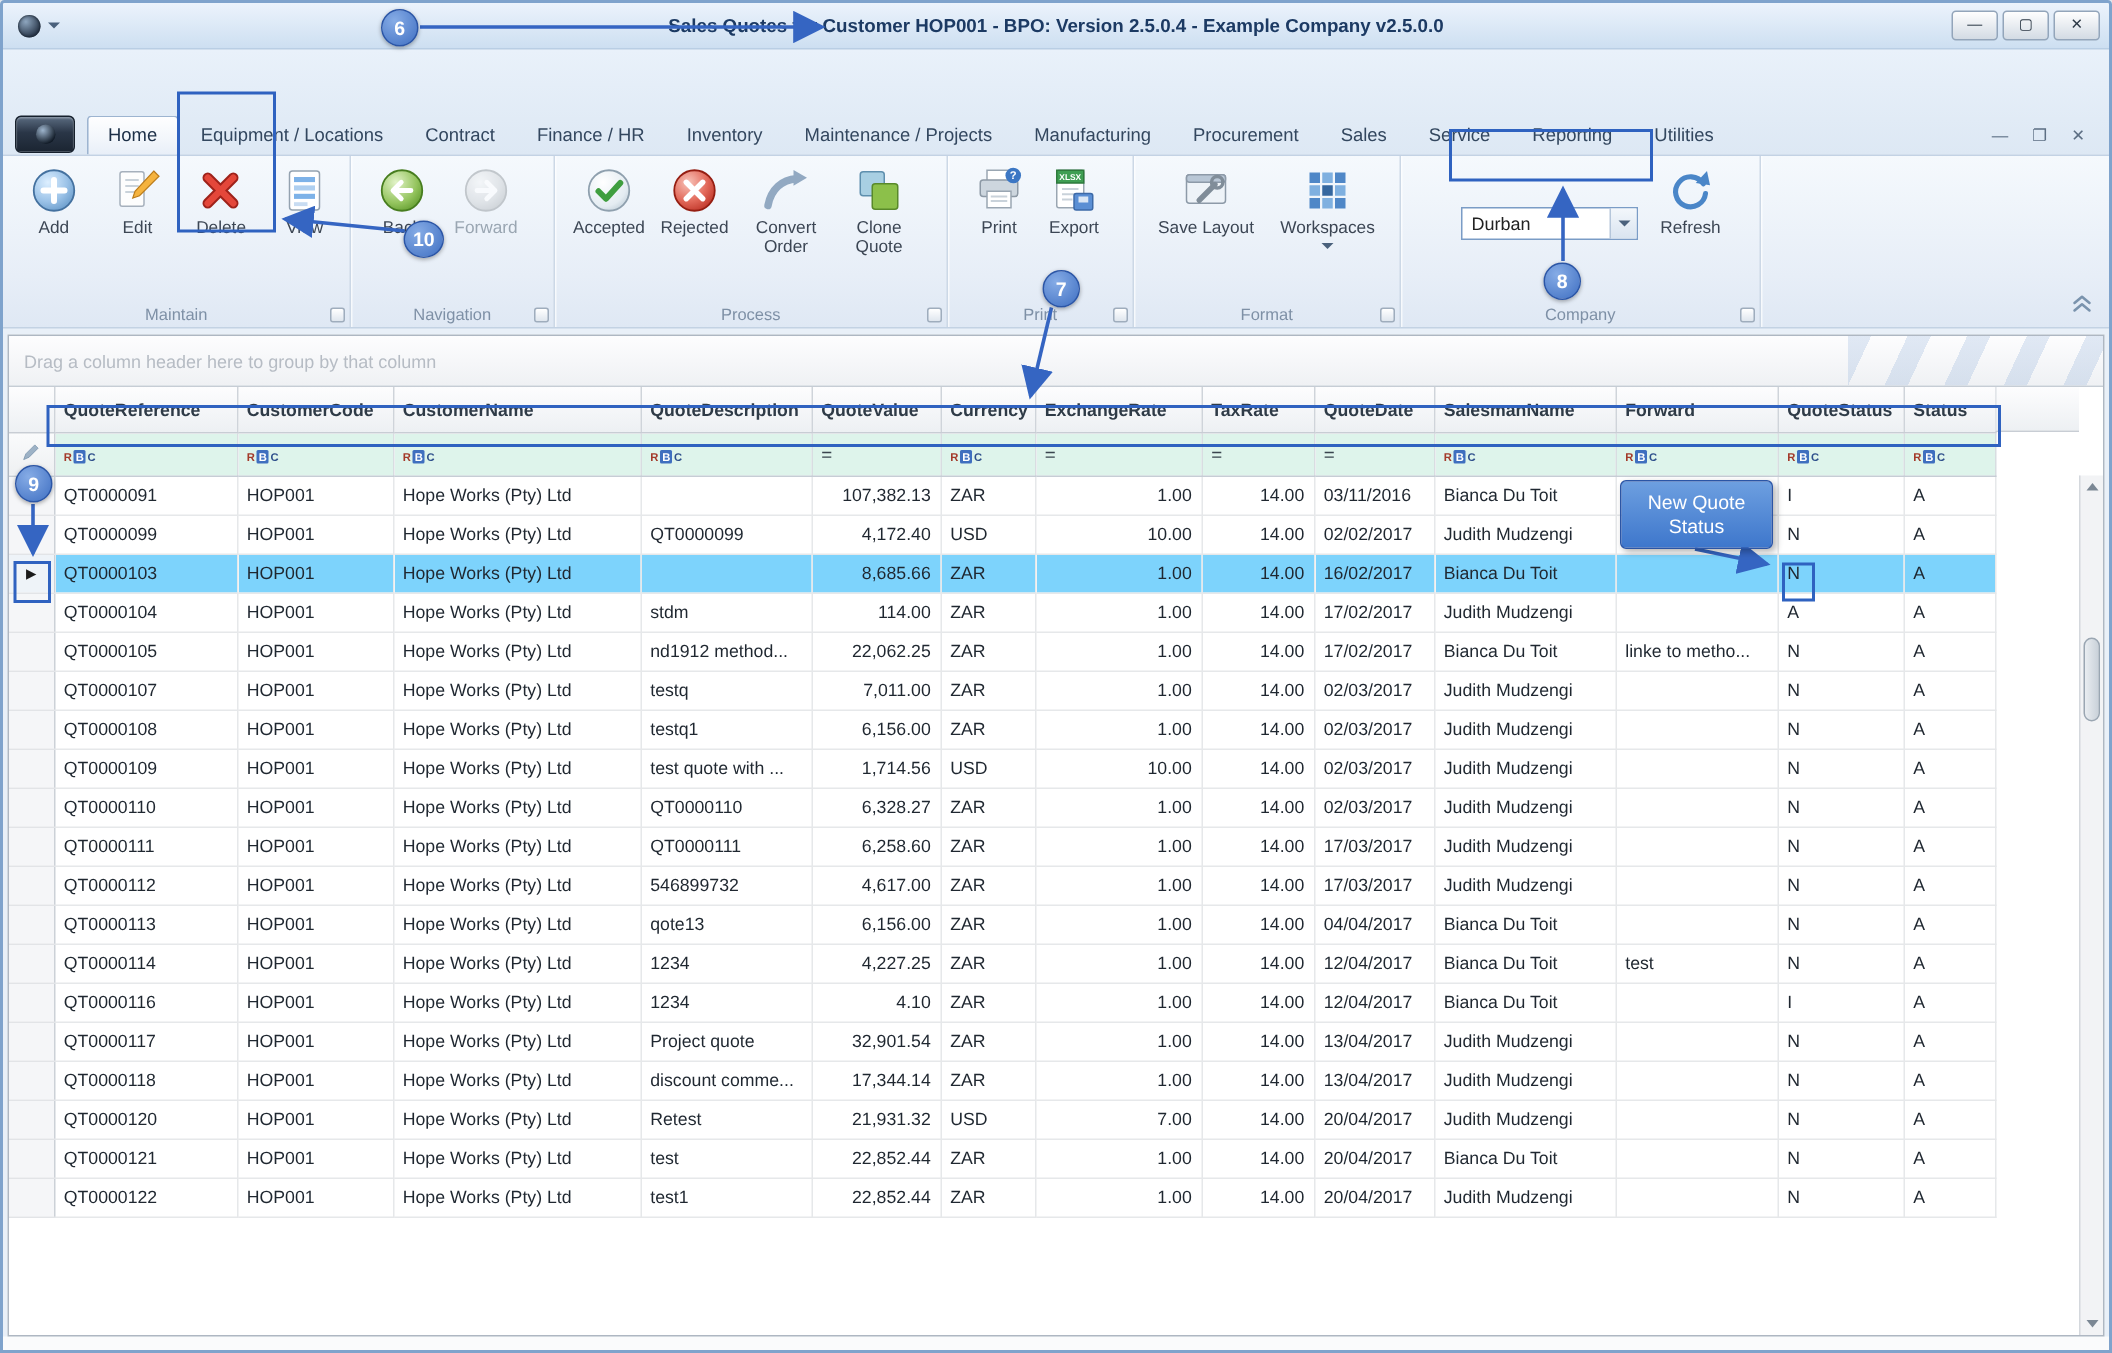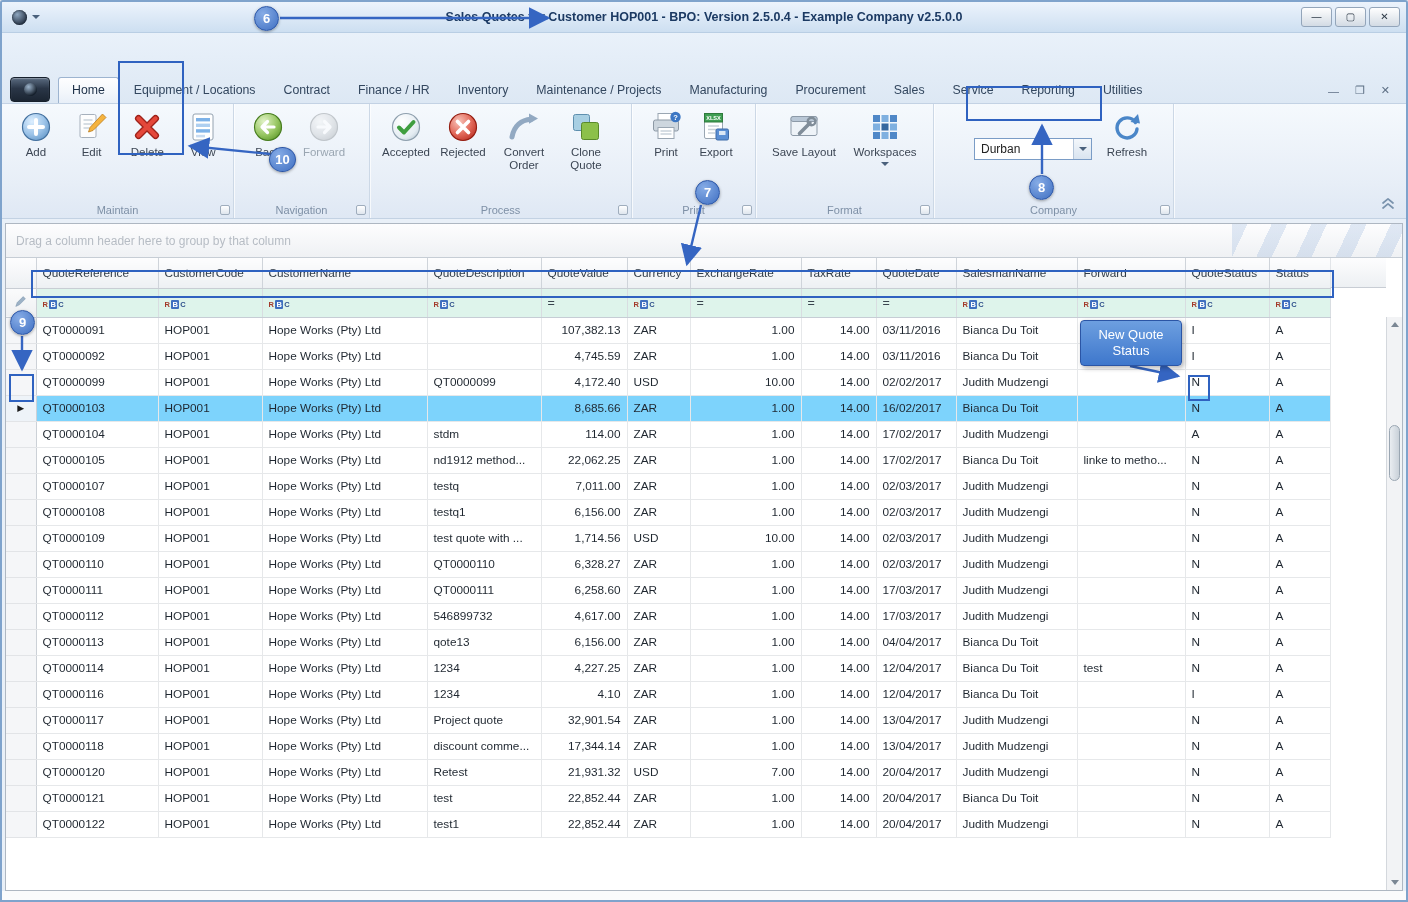--- a/index.html
+++ b/index.html
@@ -40,21 +40,21 @@
   .combo-btn{width:17px;height:100%;display:flex;align-items:center;justify-content:center;background:linear-gradient(#f3f7fb,#d9e4f0);border-left:1px solid #b5c6da;}
   .ws-caret{margin-top:1px;}
   .ribbon-collapse{position:absolute;right:10px;bottom:4px;}
 
   
   .grid-wrap{flex:0 0 668px;margin:4px 3px 0;background:#fff;border:1px solid #aeb7c2;position:relative;box-sizing:border-box;overflow:hidden;}
   .group-panel{height:34px;box-sizing:border-box;border-bottom:1px solid #c6cdd5;background:linear-gradient(#fdfdfe,#eff1f4);color:#b6bcc4;font-size:12px;display:flex;align-items:center;padding-left:10px;position:relative;overflow:hidden;}
   .group-panel::after{content:"";position:absolute;right:0;top:0;bottom:0;width:170px;background:repeating-linear-gradient(115deg,rgba(122,160,210,.22) 0 14px,rgba(255,255,255,0) 14px 36px);}
   .hdr-filler{position:absolute;left:1324px;top:34px;right:16px;height:30px;box-sizing:border-box;background:linear-gradient(#fdfdfe,#edf0f3);border-bottom:1px solid #c8cdd4;border-left:1px solid #e2e5e9;}
   table{border-collapse:collapse;table-layout:fixed;width:1324px;font-size:11.8px;}
-  th{height:30px;box-sizing:border-box;padding:2px 6px;font-weight:normal;text-align:left;color:#2f3b47;background:linear-gradient(#fdfdfe,#edf0f3);border-right:1px solid #cfd4da;border-bottom:1px solid #c8cdd4;white-space:nowrap;overflow:hidden;}
+  th{height:30px;box-sizing:border-box;padding:2px 6px;font-weight:bold;text-align:left;color:#2f3b47;background:linear-gradient(#fdfdfe,#edf0f3);border-right:1px solid #cfd4da;border-bottom:1px solid #c8cdd4;white-space:nowrap;overflow:hidden;}
   th.ind{padding:0;}
   tr.filter td{height:29px;box-sizing:border-box;background:#def4eb;border-right:1px solid #d8dde1;border-bottom:1px solid #c6cdd5;padding:2px 6px;white-space:nowrap;overflow:hidden;}
   tr.filter td.ind{background:linear-gradient(#fafbfc,#eef0f2);text-align:center;padding:2px 0;border-right:1px solid #ccd1d7;}
   tr.filter td.f-eq{font-size:12.5px;color:#3a454f;}
   .f-abc{font-size:7.5px;font-weight:bold;letter-spacing:0;}
   .f-abc .r{color:#a33a2a;}
   .f-abc .b{background:#3f6fbf;color:#fff;padding:0 1.5px;border-radius:1px;margin:0 1px;}
   .f-abc .c{color:#2e4f8b;}
   tbody td{height:26px;box-sizing:border-box;padding:2px 6px;border-right:1px solid #e6e8ea;border-bottom:1px solid #e6e8ea;color:#1f2730;white-space:nowrap;overflow:hidden;}
   tbody td.ind{background:#f5f6f8;border-right:1px solid #ccd1d7;border-bottom:1px solid #e2e4e7;text-align:center;font-size:9px;color:#1a1a1a;padding:2px 0;}
@@ -447,36 +447,20 @@
           </tr>
         </thead>
         <tbody>
           <tr>
             <td class="ind"></td>
             <td>QT0000091</td>
             <td>HOP001</td>
             <td>Hope Works (Pty) Ltd</td>
             <td></td>
             <td class="num">107,382.13</td>
-            <td>ZAR</td>
-            <td class="num">1.00</td>
-            <td class="num">14.00</td>
-            <td>03/11/2016</td>
-            <td>Bianca Du Toit</td>
-            <td></td>
-            <td>I</td>
-            <td>A</td>
-          </tr>
-          <tr>
-            <td class="ind"></td>
-            <td>QT0000092</td>
-            <td>HOP001</td>
-            <td>Hope Works (Pty) Ltd</td>
-            <td></td>
-            <td class="num">4,745.59</td>
             <td>ZAR</td>
             <td class="num">1.00</td>
             <td class="num">14.00</td>
             <td>03/11/2016</td>
             <td>Bianca Du Toit</td>
             <td></td>
             <td>I</td>
             <td>A</td>
           </tr>
           <tr>

